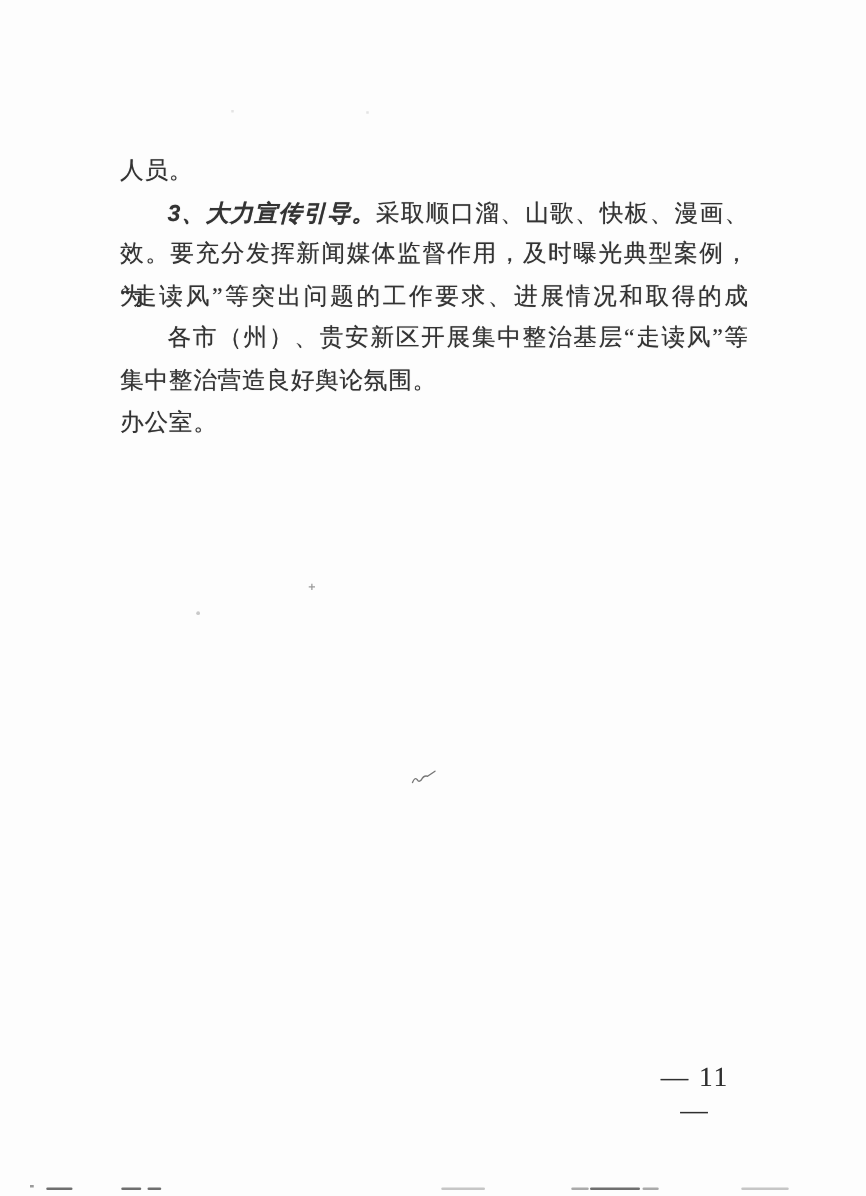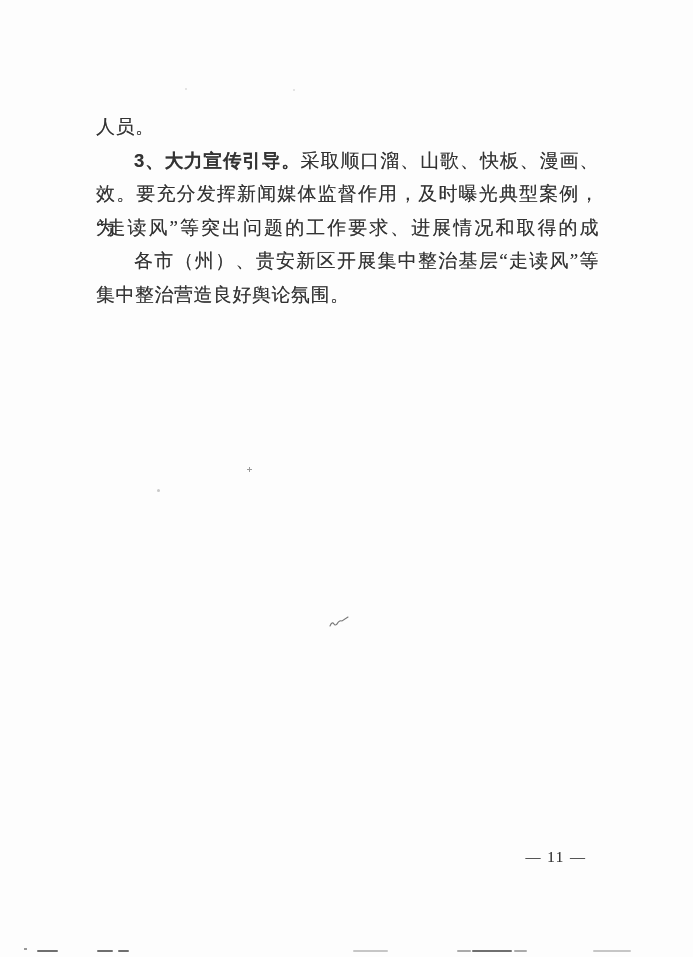--- a/index.html
+++ b/index.html
@@ -7,40 +7,40 @@
     position:relative;
     width:693px;height:957px;
     margin:0 auto;
     background:#fdfdfd;
     font-family:"Liberation Serif","DejaVu Serif",serif;
     color:#333;
     overflow:hidden;
   }
   .textblock{
     position:absolute;
-    left:96px;top:110px;width:503px;
+    left:96px;top:120px;width:503px;
   }
   .line{
     font-size:19px;
     line-height:33.6px;
     height:33.6px;
     text-align:justify;
     color:#333;
     text-shadow:0 0 0.6px rgba(40,40,40,.55);
     letter-spacing:0.5px;
     white-space:nowrap;
     overflow:visible;
   }
   .line.fill{ text-align-last:justify; white-space:normal; }
   .line.indent{ text-indent:38px; }
-  .bold-seg{ font-weight:700; font-family:"Liberation Sans","DejaVu Sans",sans-serif; font-size:18.5px; }
+  .bold-seg{ font-weight:700; font-family:"Liberation Sans","DejaVu Sans",sans-serif; font-size:18.5px;font-style:italic; }
   .page-number{
     position:absolute;
     left:516px;top:849px;width:80px;height:22px;
-    font-size:15px;
+    font-size:22px;
     letter-spacing:1.5px;
     color:#2f2f2f;
     text-align:center;
     text-shadow:0 0 0.5px rgba(40,40,40,.4);
   }
   .speck{ position:absolute; background:#9a9a9a; }
   .speck.faint{ background:#c9c9c9; }
   .speck.vfaint{ background:#e4e4e4; }
   .dash{ position:absolute; height:2px; background:#6f6f6f; border-radius:1px; }
   .dash.light{ background:#aaa; height:1.5px; }
@@ -52,20 +52,21 @@
 
 <div class="page">
 
   <div class="textblock">
     <div class="line">人员。</div>
     <div class="line fill indent"><span class="bold-seg">3、大力宣传引导。</span><span>采取顺口溜、山歌、快板、漫画、</span></div>
     <div class="line fill">效。要充分发挥新闻媒体监督作用，及时曝光典型案例，为</div>
     <div class="line fill">“走读风”等突出问题的工作要求、进展情况和取得的成</div>
     <div class="line fill indent">各市（州）、贵安新区开展集中整治基层“走读风”等</div>
     <div class="line">集中整治营造良好舆论氛围。</div>
+    <div class="line">办公室。</div>
   </div>
 
   <div class="speck vfaint" style="left:185px;top:88px;width:2px;height:2px;"></div>
   <div class="speck vfaint" style="left:293px;top:89px;width:2px;height:2px;"></div>
   <div class="speck" style="left:247px;top:469px;width:5px;height:1px;"></div>
   <div class="speck" style="left:249px;top:467px;width:1px;height:5px;"></div>
   <div class="speck faint" style="left:157px;top:489px;width:3px;height:3px;border-radius:50%;"></div>
 
   <svg class="squiggle" width="22" height="14" viewBox="0 0 22 14">
     <path d="M2,11 q2,-5 4,-2 q1,2 3,0 q2,-4 5,-3 l6,-4" fill="none" stroke="#777" stroke-width="1.1" stroke-linecap="round"></path>

